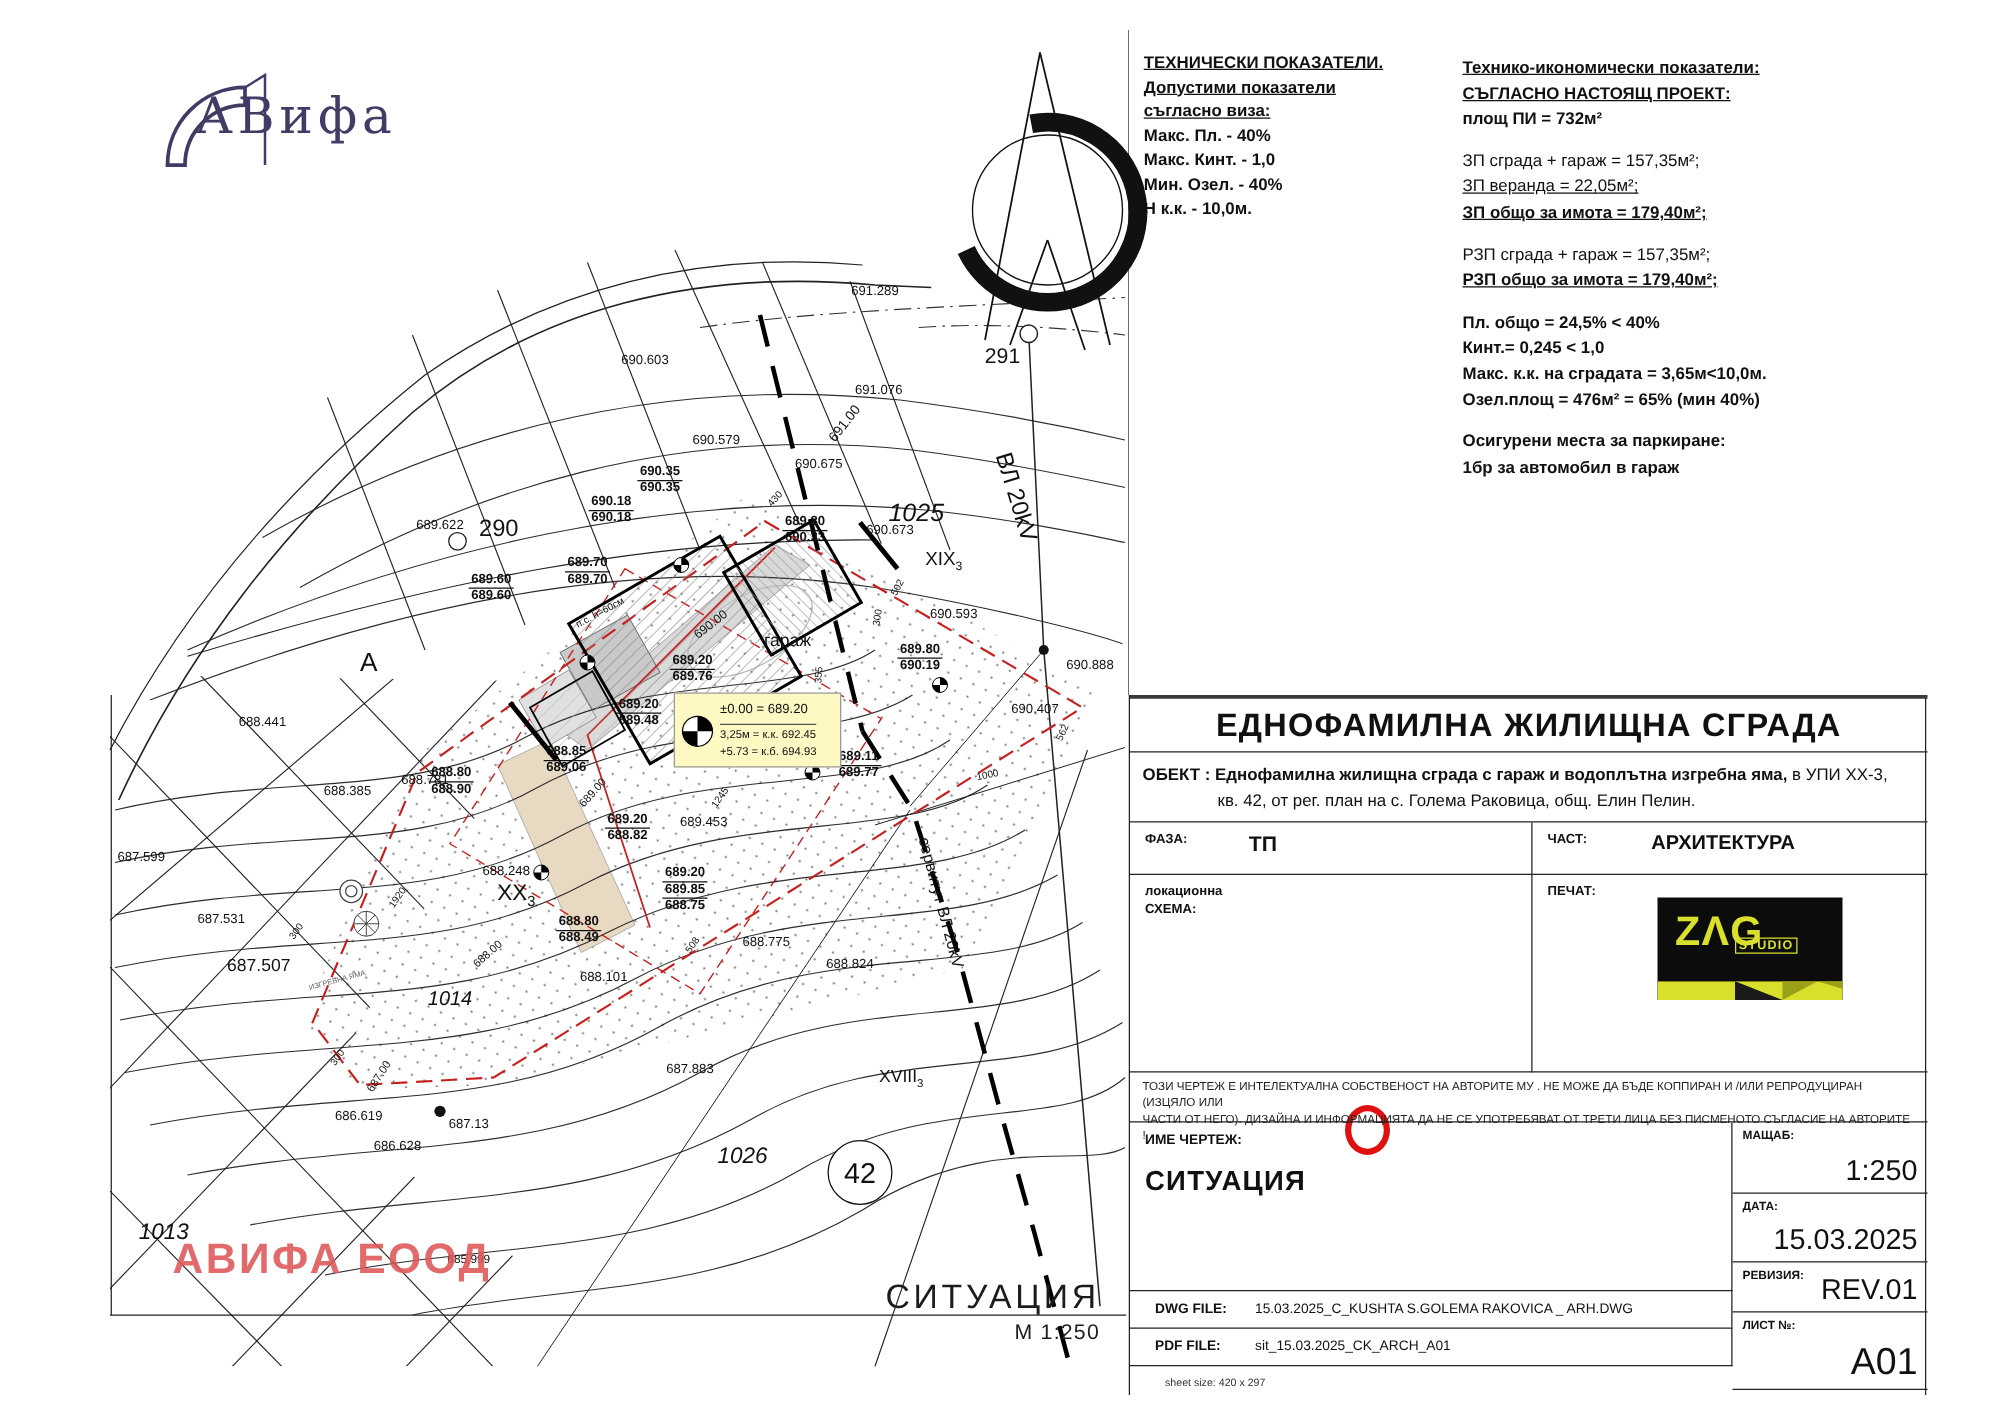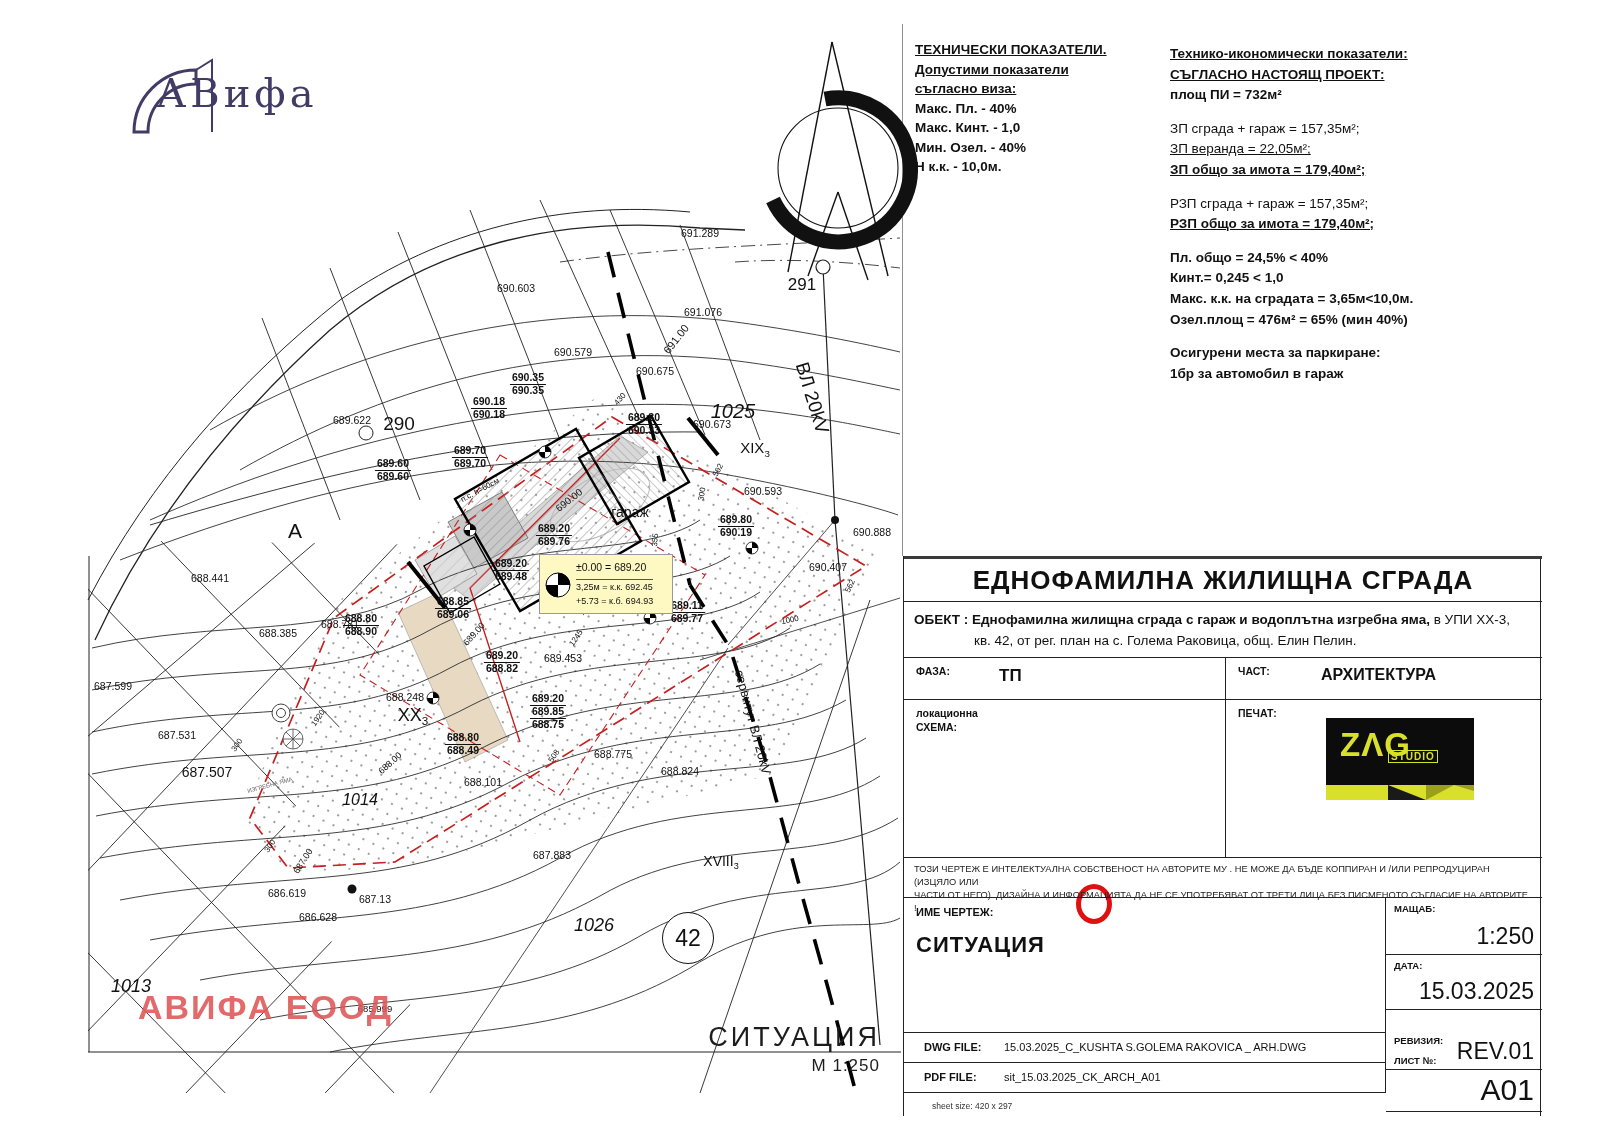--- a/index.html
+++ b/index.html
@@ -47,21 +47,21 @@
             font-size:9.3px;line-height:13px;color:#222;}
   .tb-name{left:0;top:342px;width:482px;height:134px;border-right:1px solid #222;}
   .tb-name .nl{position:absolute;left:12px;top:8px;font-size:11px;font-weight:bold;}
   .tb-name .nv{position:absolute;left:12px;top:34px;font-size:22px;font-weight:bold;letter-spacing:1px;}
   .tb-dwg{left:0;top:476px;width:482px;height:30px;border-top:1px solid #222;border-right:1px solid #222;}
   .tb-pdf{left:0;top:506px;width:482px;height:31px;border-top:1px solid #222;border-right:1px solid #222;border-bottom:1px solid #222;}
   .frow-l{position:absolute;left:20px;top:8px;font-size:11px;font-weight:bold;}
   .frow-v{position:absolute;left:100px;top:8px;font-size:11px;}
   .tb-scale{left:482px;top:342px;width:156px;height:57px;border-bottom:1px solid #222;}
   .tb-date{left:482px;top:399px;width:156px;height:55px;border-bottom:1px solid #222;}
-  .tb-rev{left:482px;top:454px;width:156px;height:40px;border-bottom:1px solid #222;margin-top:20px;}
+  .tb-rev{left:482px;top:454px;width:156px;height:40px;border-bottom:1px solid #222;}
   .tb-list{left:482px;top:494px;width:156px;height:62px;border-bottom:1px solid #222;}
   .rlab{position:absolute;left:8px;top:5px;font-size:9.5px;font-weight:bold;}
   .rval{position:absolute;right:8px;bottom:4px;font-size:23px;}
   .rval.big{font-size:30px;}
   .sheetnote{position:absolute;left:932px;top:1101px;font-size:8.5px;color:#333;}
   
   .foot-sit{position:absolute;left:600px;top:1022px;width:280px;text-align:right;font-size:27px;
             letter-spacing:3px;color:#1c1c1c;}
   .foot-scale{position:absolute;left:680px;top:1056px;width:200px;text-align:right;font-size:17px;
               letter-spacing:1px;color:#1c1c1c;}

